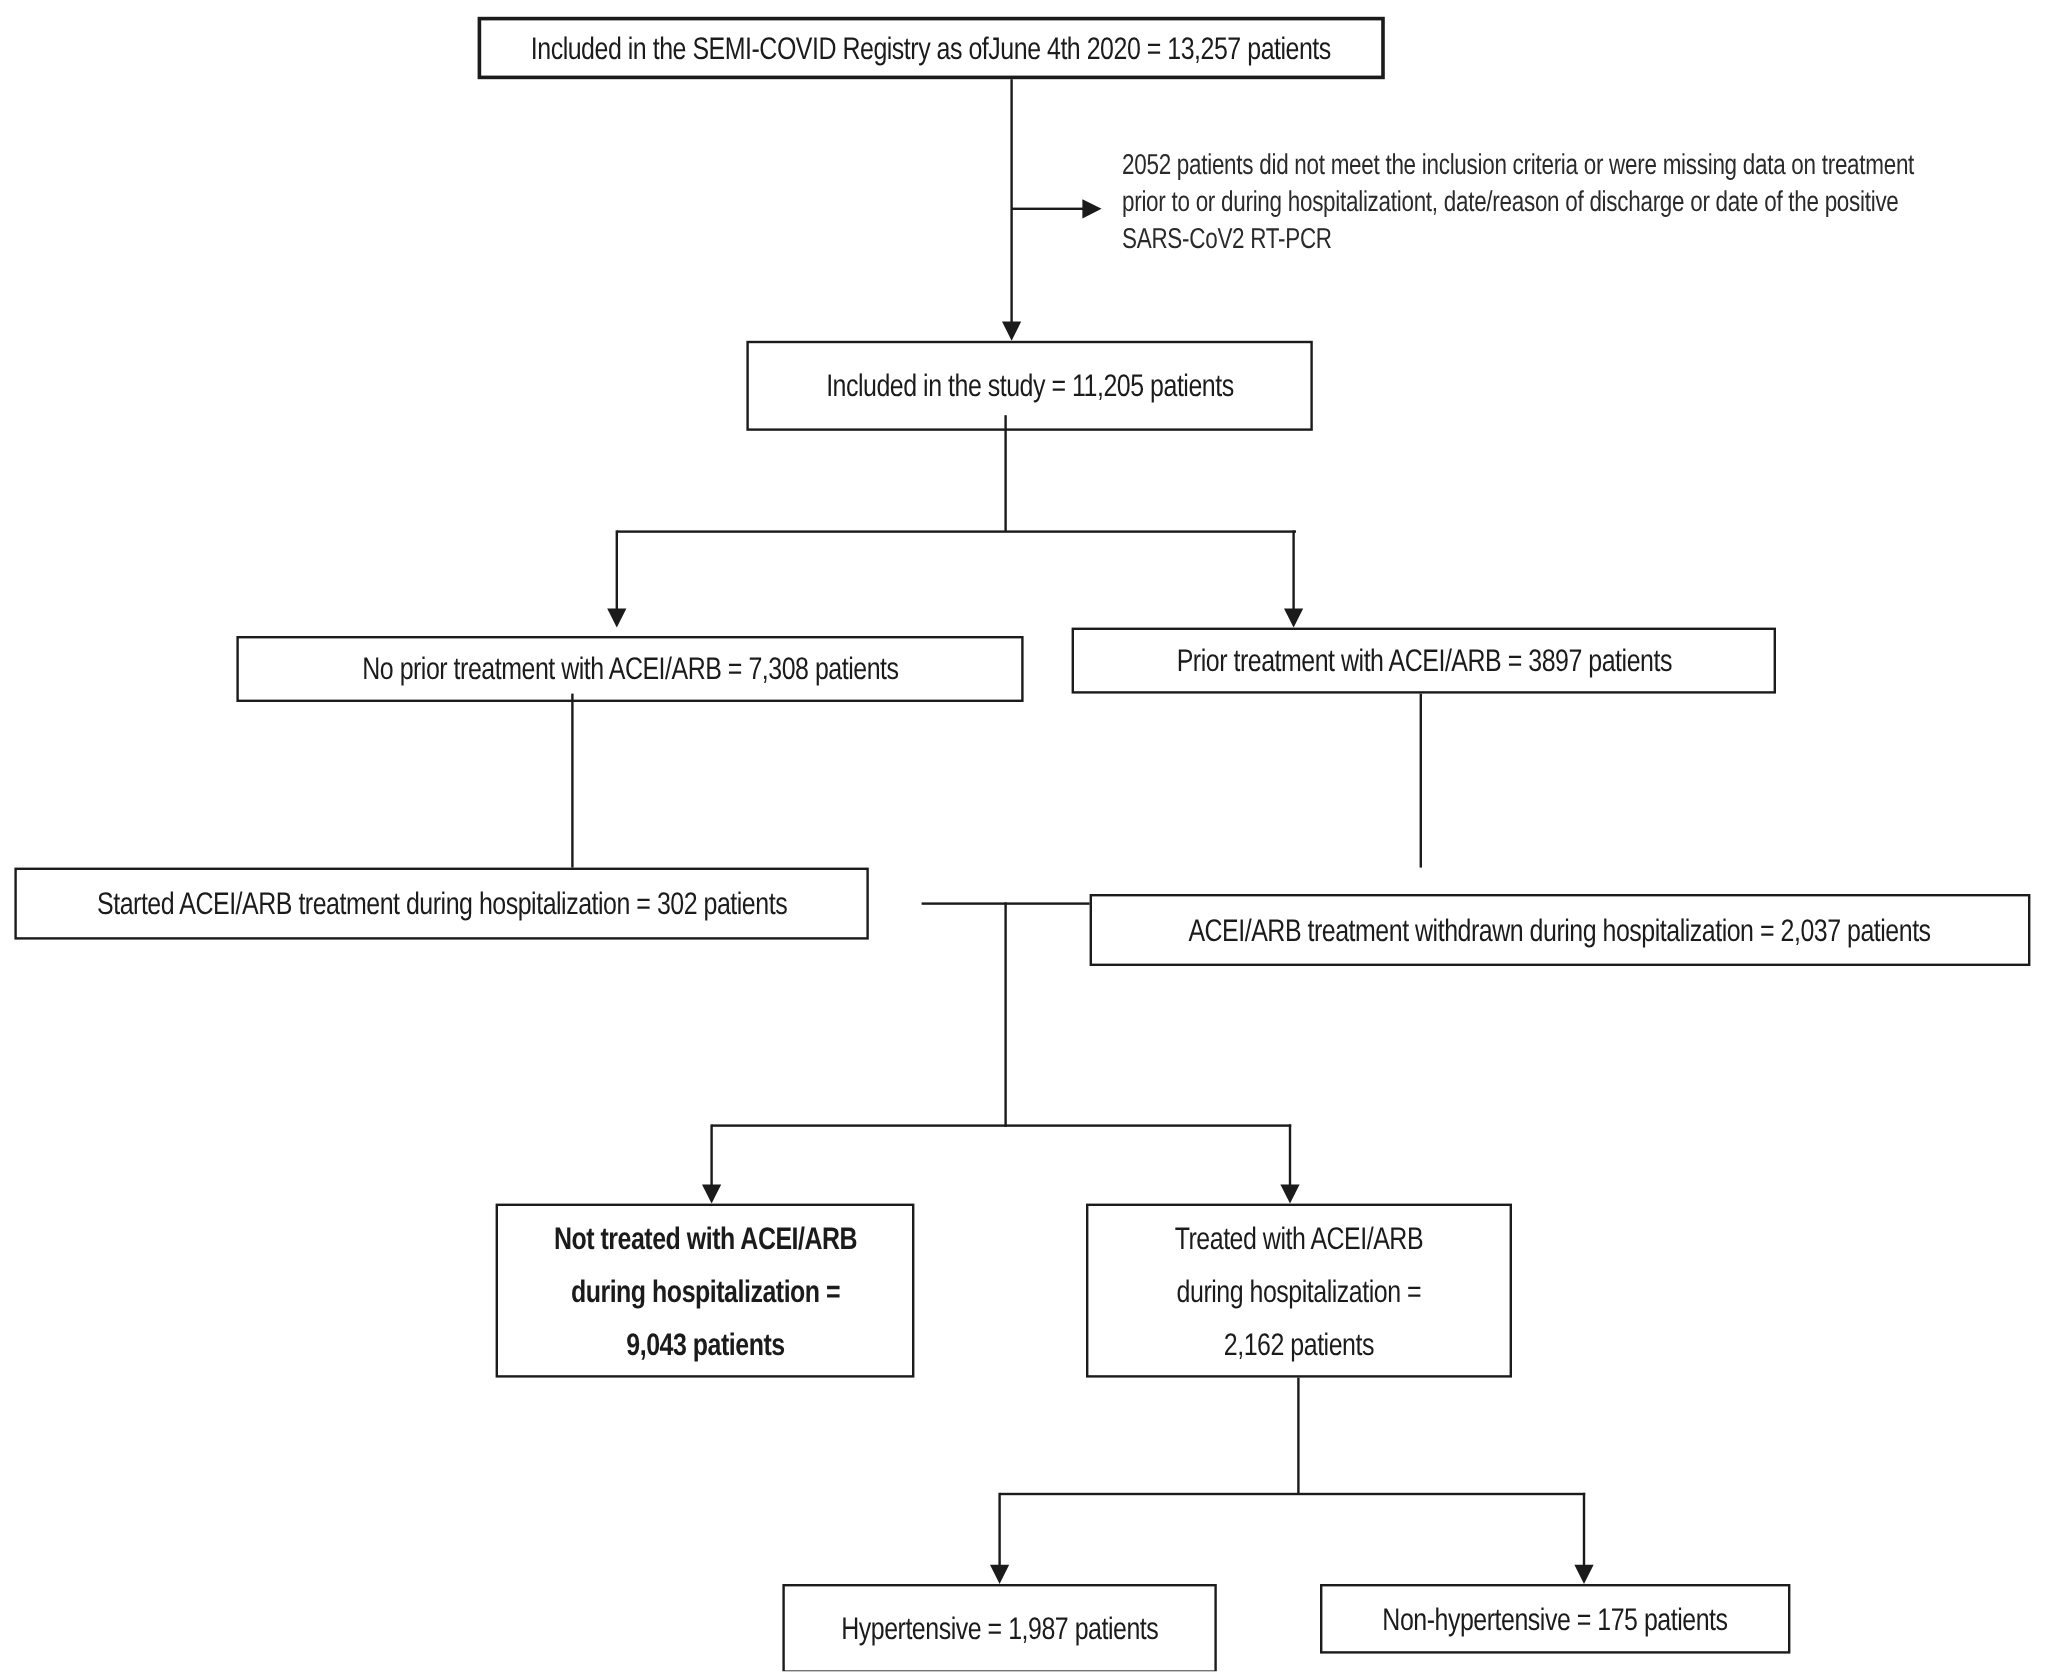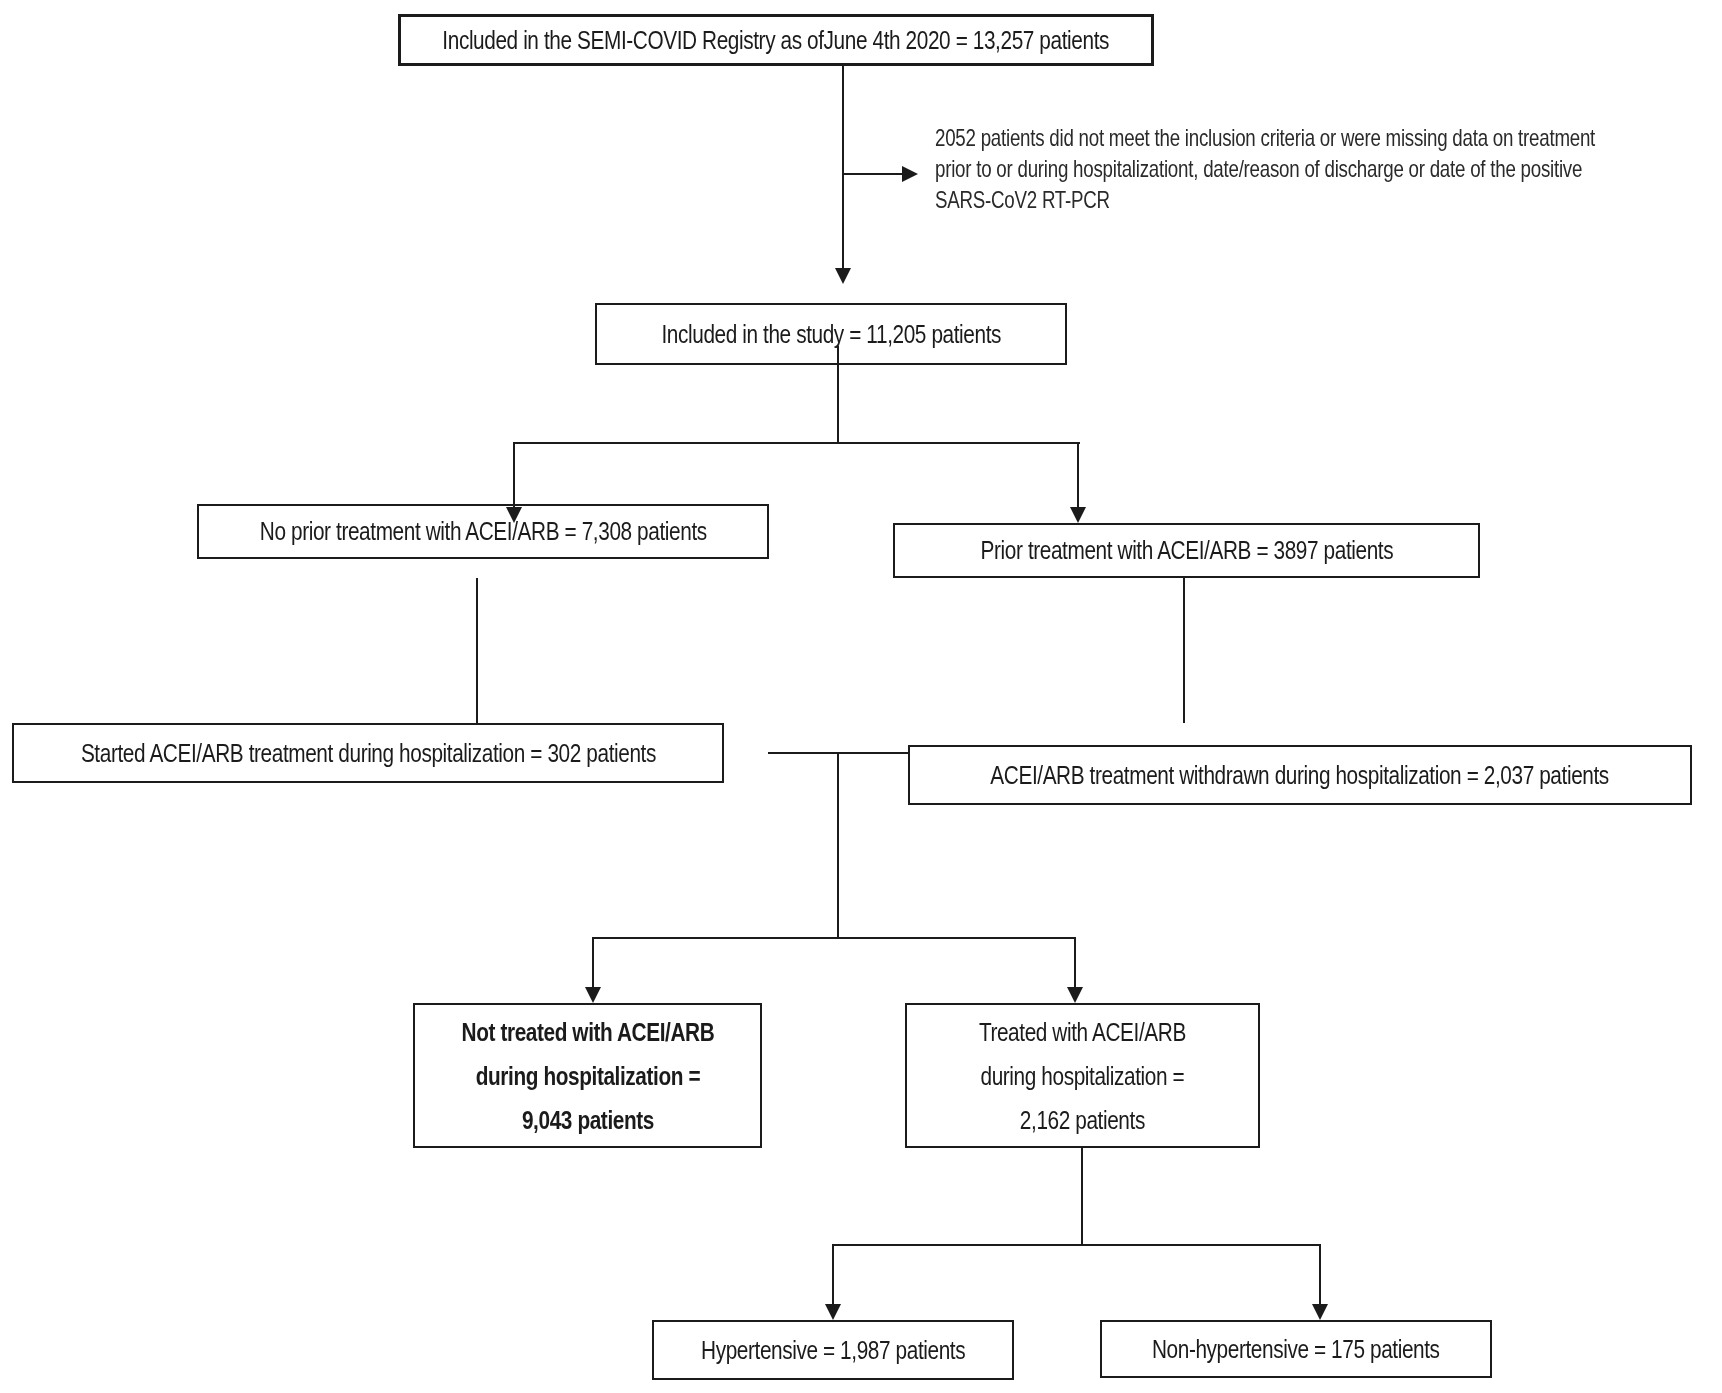--- a/index.html
+++ b/index.html
@@ -92,25 +92,25 @@
   <div class="node thick" style="left:398px; top:14px; width:756px; height:52px;">
     <span class="lbl">Included in the SEMI-COVID Registry as ofJune 4th 2020 = 13,257 patients</span>
   </div>
 
   <div class="note">
     <div class="nline">2052 patients did not meet the inclusion criteria or were missing data on treatment</div>
     <div class="nline">prior to or during hospitalizationt, date/reason of discharge or date of the positive</div>
     <div class="nline">SARS-CoV2 RT-PCR</div>
   </div>
 
-  <div class="node" style="left:595px; top:284px; width:472px; height:62px;margin-top:19px;">
+  <div class="node" style="left:622px; top:284px; width:472px; height:75px;">
     <span class="lbl">Included in the study = 11,205 patients</span>
   </div>
 
-  <div class="node" style="left:197px; top:504px; width:572px; height:55px;">
+  <div class="node" style="left:197px; top:530px; width:656px; height:55px;">
     <span class="lbl">No prior treatment with ACEI/ARB = 7,308 patients</span>
   </div>
 
   <div class="node" style="left:893px; top:523px; width:587px; height:55px;">
     <span class="lbl">Prior treatment with ACEI/ARB = 3897 patients</span>
   </div>
 
   <div class="node" style="left:12px; top:723px; width:712px; height:60px;">
     <span class="lbl">Started ACEI/ARB treatment during hospitalization = 302 patients</span>
   </div>
@@ -128,21 +128,21 @@
   </div>
 
   <div class="node" style="left:905px; top:1003px; width:355px; height:145px;align-items:center;">
     <div class="multi">
       <span class="line">Treated with ACEI/ARB</span>
       <span class="line">during hospitalization =</span>
       <span class="line">2,162 patients</span>
     </div>
   </div>
 
-  <div class="node" style="left:652px; top:1320px; width:362px; height:60px;">
+  <div class="node" style="left:652px; top:1320px; width:362px; height:74px;">
     <span class="lbl">Hypertensive = 1,987 patients</span>
   </div>
 
   <div class="node" style="left:1100px; top:1320px; width:392px; height:58px;">
     <span class="lbl">Non-hypertensive = 175 patients</span>
   </div>
 
   <div class="vl" style="left:842px; top:66px; height:204px;"></div>
   <div class="ah-down" style="left:835px; top:268px;"></div>
 

